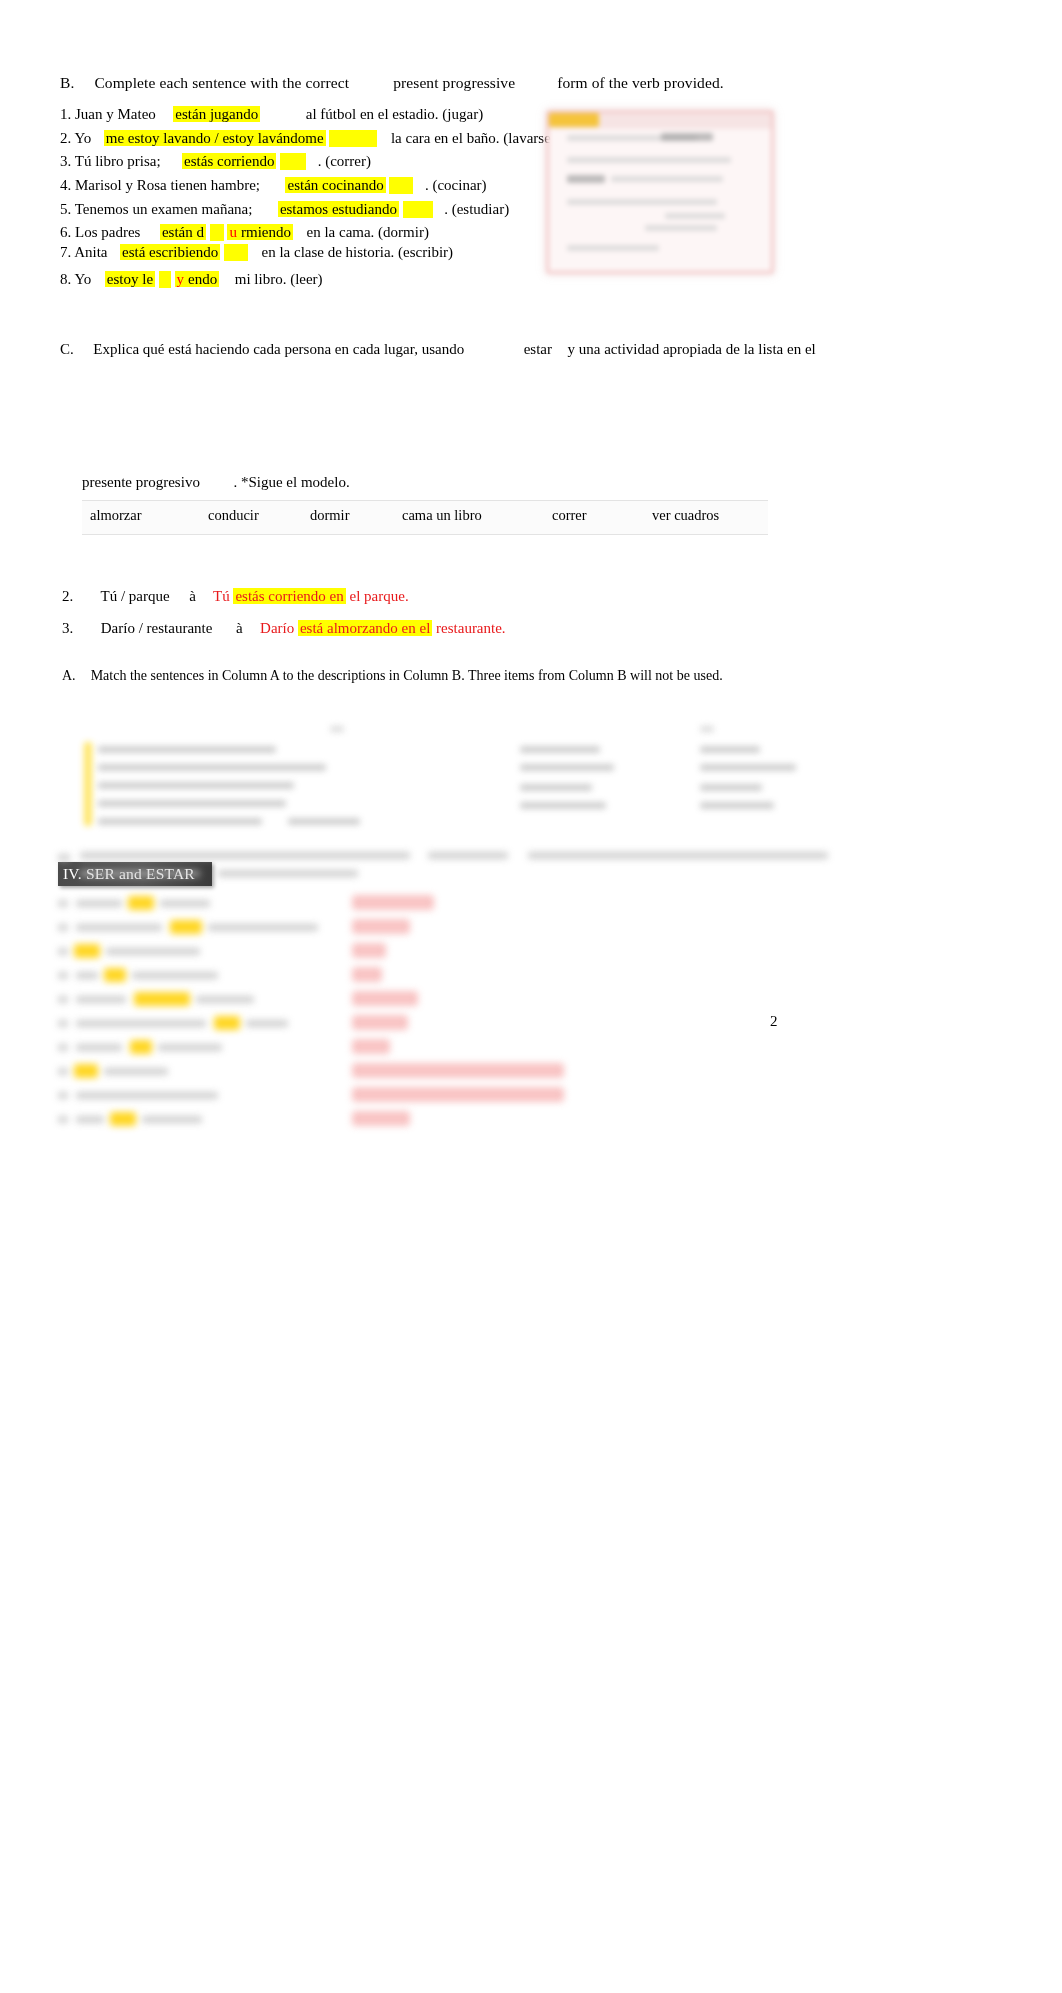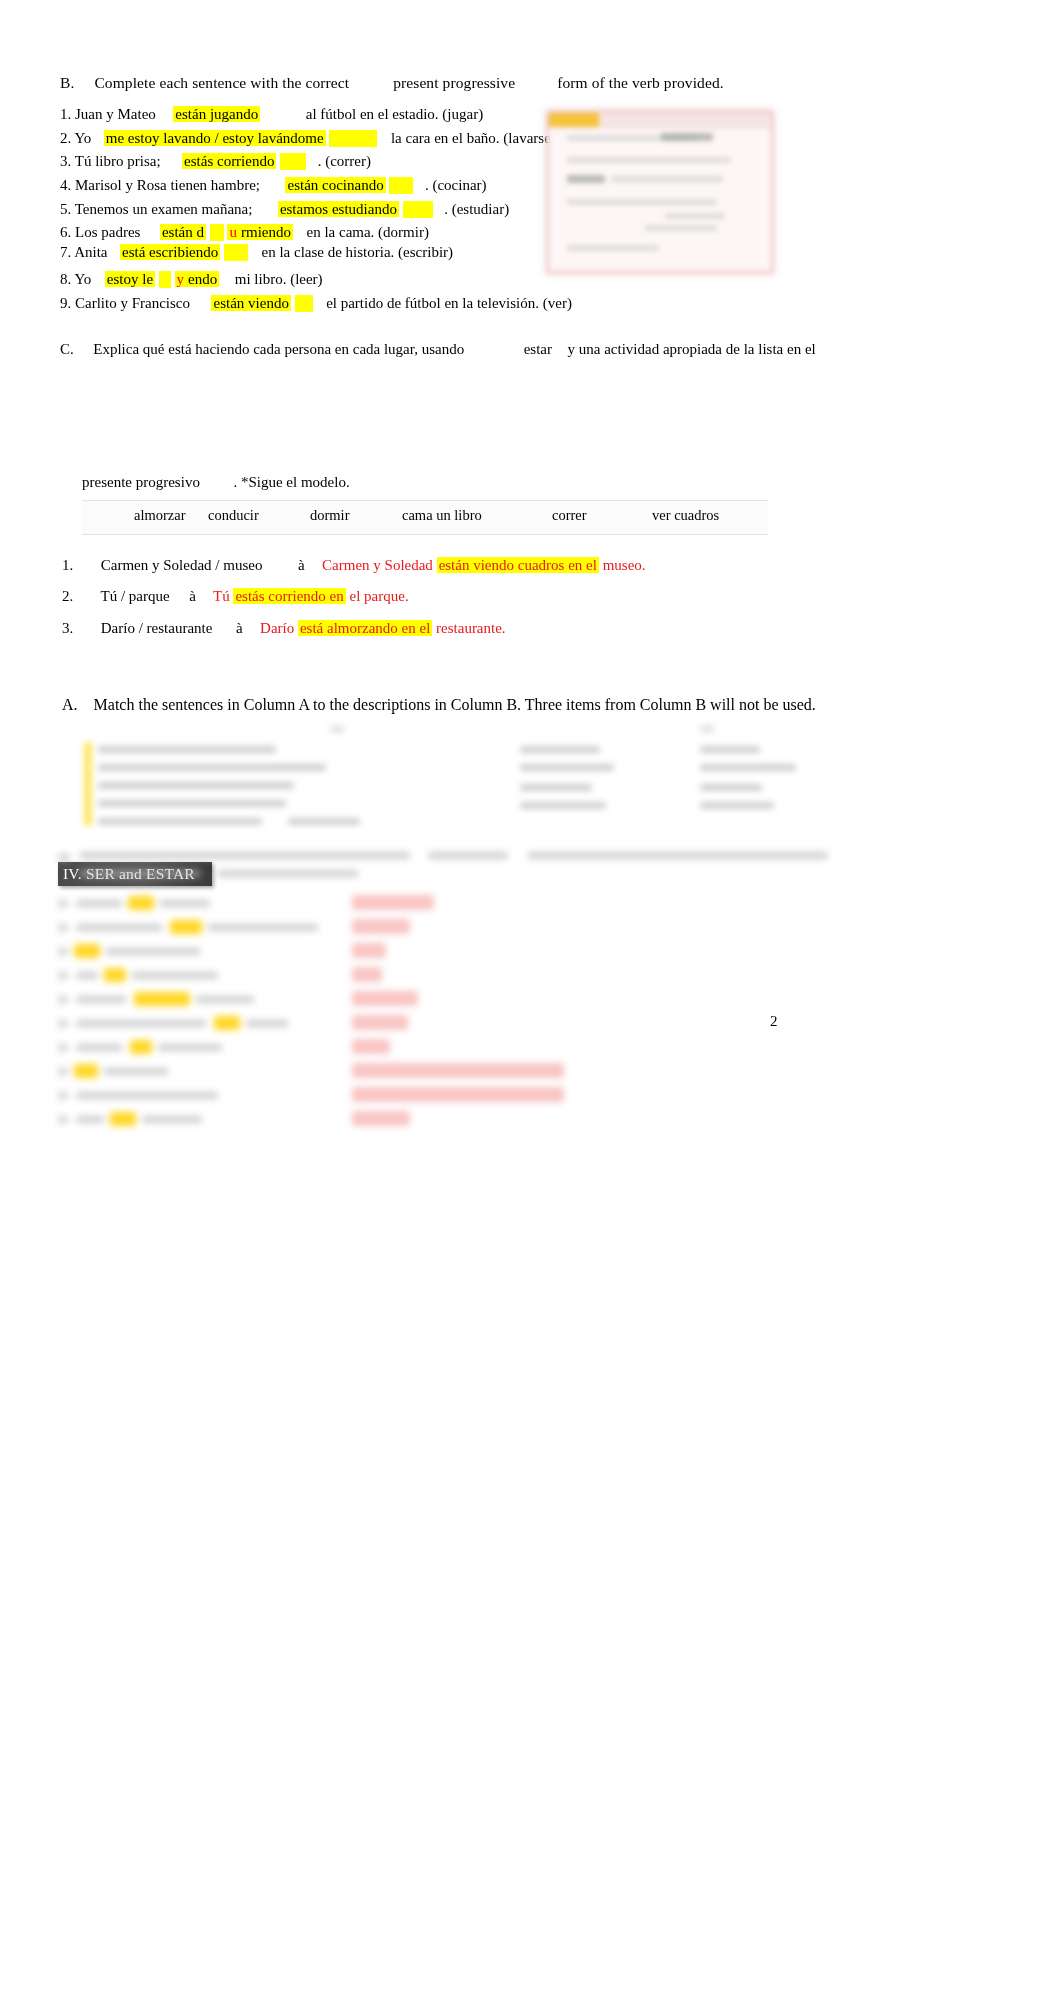--- a/index.html
+++ b/index.html
@@ -130,29 +130,20 @@
     <span>8.</span>
     <span>Yo</span>
     <span style="display:inline-block;width:6px"></span>
     <span class="hl">estoy le</span>
     <span class="hl" style="display:inline-block;width:8px">&nbsp;</span>
     <span class="hl red">y</span><span class="hl">endo</span>
     <span style="display:inline-block;width:8px"></span>
     <span>mi libro. (leer)</span>
   </div>
 
-  <div class="abs q" style="left:60px;top:295px;">
-    <span>9.</span>
-    <span>Carlito y Francisco</span>
-    <span style="display:inline-block;width:14px"></span>
-    <span class="hl">están viendo</span>
-    <span class="hl" style="display:inline-block;width:14px">&nbsp;</span>
-    <span style="display:inline-block;width:6px"></span>
-    <span>el partido de fútbol en la televisión. (ver)</span>
-  </div>
 
   <div class="thumb">
     <div class="tband" style="top:0;height:16px;"></div>
     <div class="tline" style="left:18px;top:22px;width:130px;"></div>
     <div class="tline tdark" style="left:112px;top:20px;width:52px;height:8px;"></div>
     <div class="tline" style="left:18px;top:44px;width:164px;"></div>
     <div class="tline tdark" style="left:18px;top:62px;width:38px;height:8px;"></div>
     <div class="tline" style="left:62px;top:63px;width:112px;"></div>
     <div class="tline" style="left:18px;top:86px;width:150px;"></div>
     <div class="tline" style="left:116px;top:100px;width:60px;"></div>
@@ -171,37 +162,28 @@
     <span>y una actividad apropiada de la lista en el</span>
   </div>
 
   <div class="abs q" style="left:82px;top:474px;">
     <span>presente progresivo</span>
     <span style="display:inline-block;width:26px"></span>
     <span>. *Sigue el modelo.</span>
   </div>
 
   <div class="wordbank">
-    <span class="cell" style="left:8px;margin-left:44px;">almorzar</span>
+    <span class="cell" style="left:8px;">almorzar</span>
     <span class="cell" style="left:126px;">conducir</span>
     <span class="cell" style="left:228px;">dormir</span>
     <span class="cell" style="left:320px;">cama un libro</span>
     <span class="cell" style="left:470px;">correr</span>
     <span class="cell" style="left:570px;">ver cuadros</span>
   </div>
 
-  <div class="abs q" style="left:62px;top:557px;">
-    <span>1.</span>
-    <span style="display:inline-block;width:20px"></span>
-    <span>Carmen y Soledad / museo</span>
-    <span style="display:inline-block;width:28px"></span>
-    <span>à</span>
-    <span style="display:inline-block;width:10px"></span>
-    <span class="redtxt">Carmen y Soledad </span><span class="redtxt hl">están viendo cuadros en el</span><span class="redtxt"> museo.</span>
-  </div>
 
   <div class="abs q" style="left:62px;top:588px;">
     <span>2.</span>
     <span style="display:inline-block;width:20px"></span>
     <span>Tú / parque</span>
     <span style="display:inline-block;width:12px"></span>
     <span>à</span>
     <span style="display:inline-block;width:10px"></span>
     <span class="redtxt">Tú </span><span class="redtxt hl">estás corriendo en</span><span class="redtxt"> el parque.</span>
   </div>
@@ -213,21 +195,21 @@
     <span style="display:inline-block;width:16px"></span>
     <span>à</span>
     <span style="display:inline-block;width:10px"></span>
     <span class="redtxt">Darío </span><span class="redtxt hl">está almorzando en el</span><span class="redtxt"> restaurante.</span>
   </div>
 
   <div class="sec-bar">
     <span>IV. SER and ESTAR</span>
   </div>
 
-  <div class="abs q" style="left:62px;top:696px;font-size:16px;">
+  <div class="abs q" style="left:62px;top:668px;font-size:14px;">
     <span>A.</span>
     <span style="display:inline-block;width:8px"></span>
     <span>Match the sentences in Column A to the descriptions in Column B. Three items from Column B will not be used.</span>
   </div>
 
   <div class="blur-a" style="left:60px;top:722px;width:860px;height:120px;">
     <div class="bl-head" style="left:270px;top:4px;width:14px;"></div>
     <div class="bl-head" style="left:640px;top:4px;width:14px;"></div>
 
     <div class="bl-y" style="left:24px;top:20px;width:8px;height:84px;"></div>

